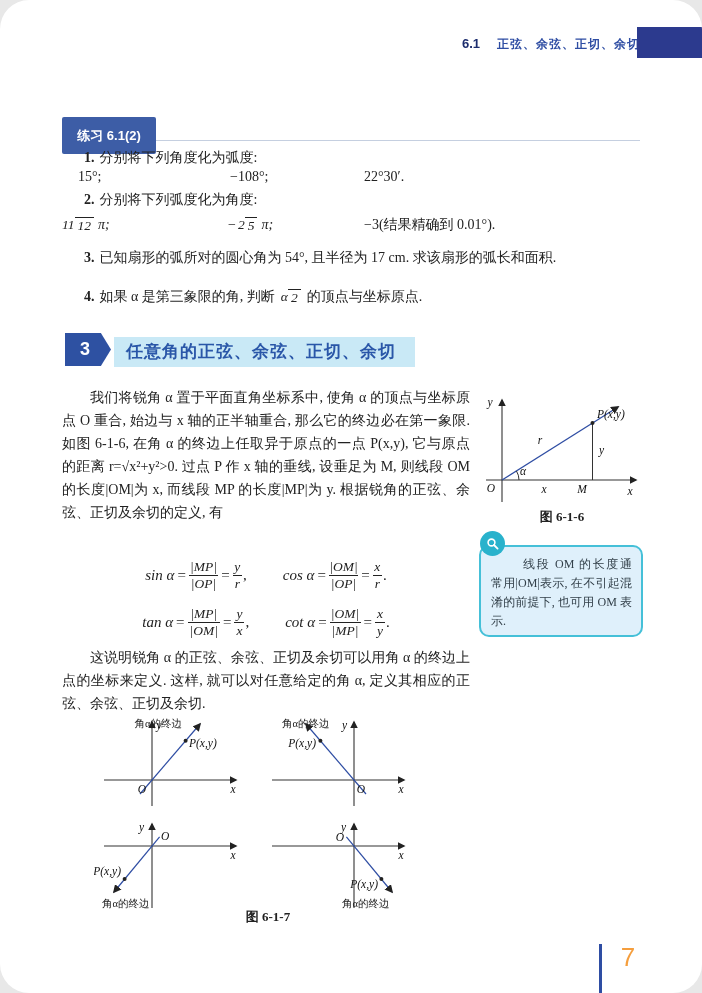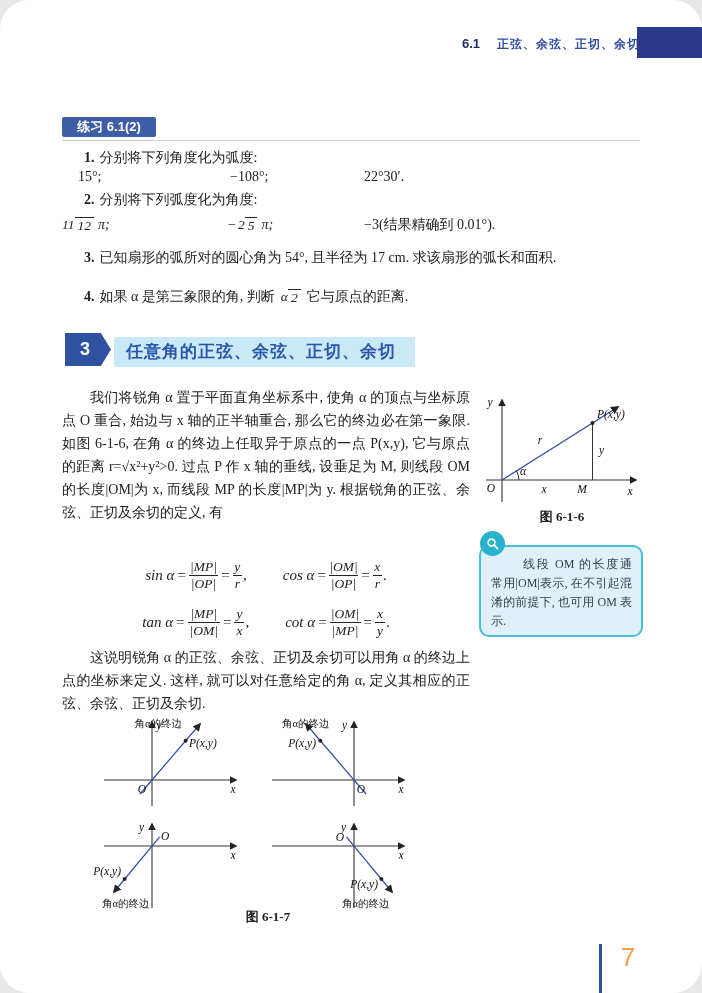--- a/index.html
+++ b/index.html
@@ -11,21 +11,21 @@
   }
   .abs { position:absolute; }
 
   
   .hdr-no   { left:462px; top:36px; font:bold 13px "Liberation Sans", sans-serif; color:#1c2d6e; }
   .hdr-title{ left:497px; top:36px; font:bold 12px "Liberation Sans", sans-serif; color:#2e4da3; letter-spacing:1px; }
   .hdr-block{ left:637px; top:27px; width:65px; height:31px; background:#2c3a8e; }
 
   
   .ex-rule { left:62px; top:140px; width:578px; height:1px; background:#c5cfe0; }
-  .ex-tag  { left:62px; top:117px; width:94px; height:20px; background:#3d5da6; color:#fff;
+  .ex-tag  { left:62px; top:117px; width:94px; height:37px; background:#3d5da6; color:#fff;
              font:bold 13px "Liberation Sans", sans-serif; display:flex; align-items:center; justify-content:center;
              border-radius:2px; }
   .ex-line { left:62px; width:578px; font-size:14px; padding-left:22px; }
   .b { font-weight:bold; margin-right:5px; }
   .exval { font-size:14px; display:flex; align-items:center; }
   .bigfrac { display:inline-flex; align-items:center; line-height:1.15; font-size:13.5px; font-style:italic; }
   .bigfrac .fd { border-top:1px solid #222; padding:0 3px; }
   .suf { margin-left:4px; font-style:italic; }
   .sign { font-style:normal; margin-right:2px; }
 
@@ -122,21 +122,21 @@
     <span class="b">3.</span><span>已知扇形的弧所对的圆心角为 54°, 且半径为 17 cm. 求该扇形的弧长和面积.</span>
   </div>
 
   <div class="abs exval" style="left:62px; top:279px; height:36px; padding-left:22px">
     <span class="b">4.</span>
     <span>如果 α 是第三象限的角, 判断</span>
     <span class="bigfrac" style="margin:0 6px">
         <span class="fn">α</span>
         <span class="fd">2</span>
       </span>
-    <span>它与原点的距离.</span>
+    <span>的顶点与坐标原点.</span>
   </div>
 
   <div class="abs sec-box">3</div>
   <div class="abs sec-title">任意角的正弦、余弦、正切、余切</div>
 
   <div class="abs para para1">我们将锐角 α 置于平面直角坐标系中, 使角 α 的顶点与坐标原点 O 重合, 始边与 x 轴的正半轴重合, 那么它的终边必在第一象限. 如图 6-1-6, 在角 α 的终边上任取异于原点的一点 P(x,y), 它与原点的距离 r=√x²+y²&gt;0. 过点 P 作 x 轴的垂线, 设垂足为 M, 则线段 OM 的长度|OM|为 x, 而线段 MP 的长度|MP|为 y. 根据锐角的正弦、余弦、正切及余切的定义, 有</div>
 
   <div class="abs defs">
     <div class="def-row">
       <span class="formula">

